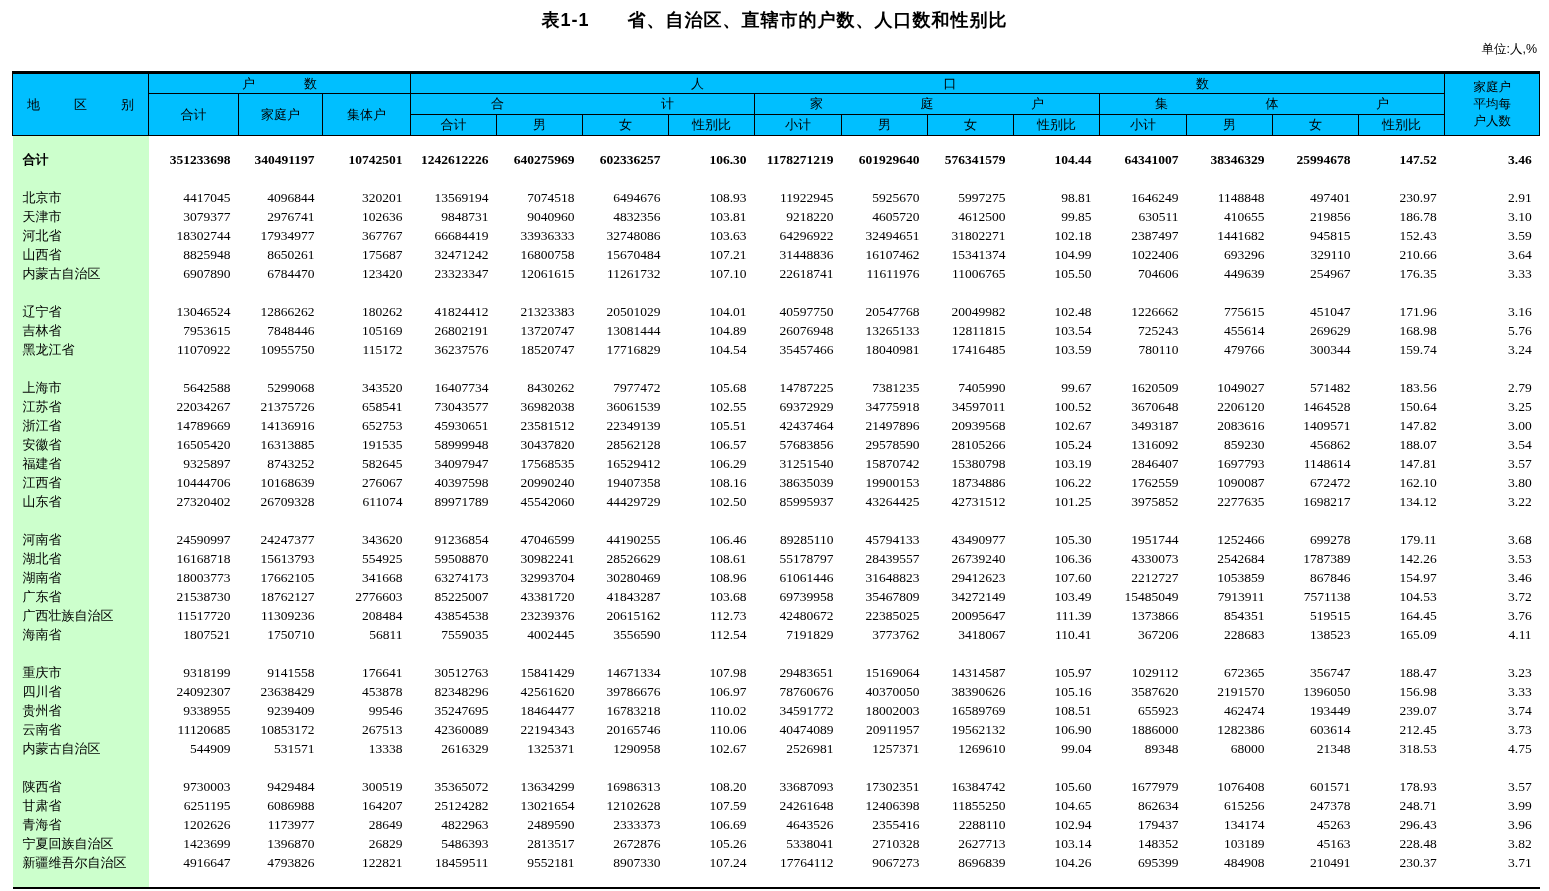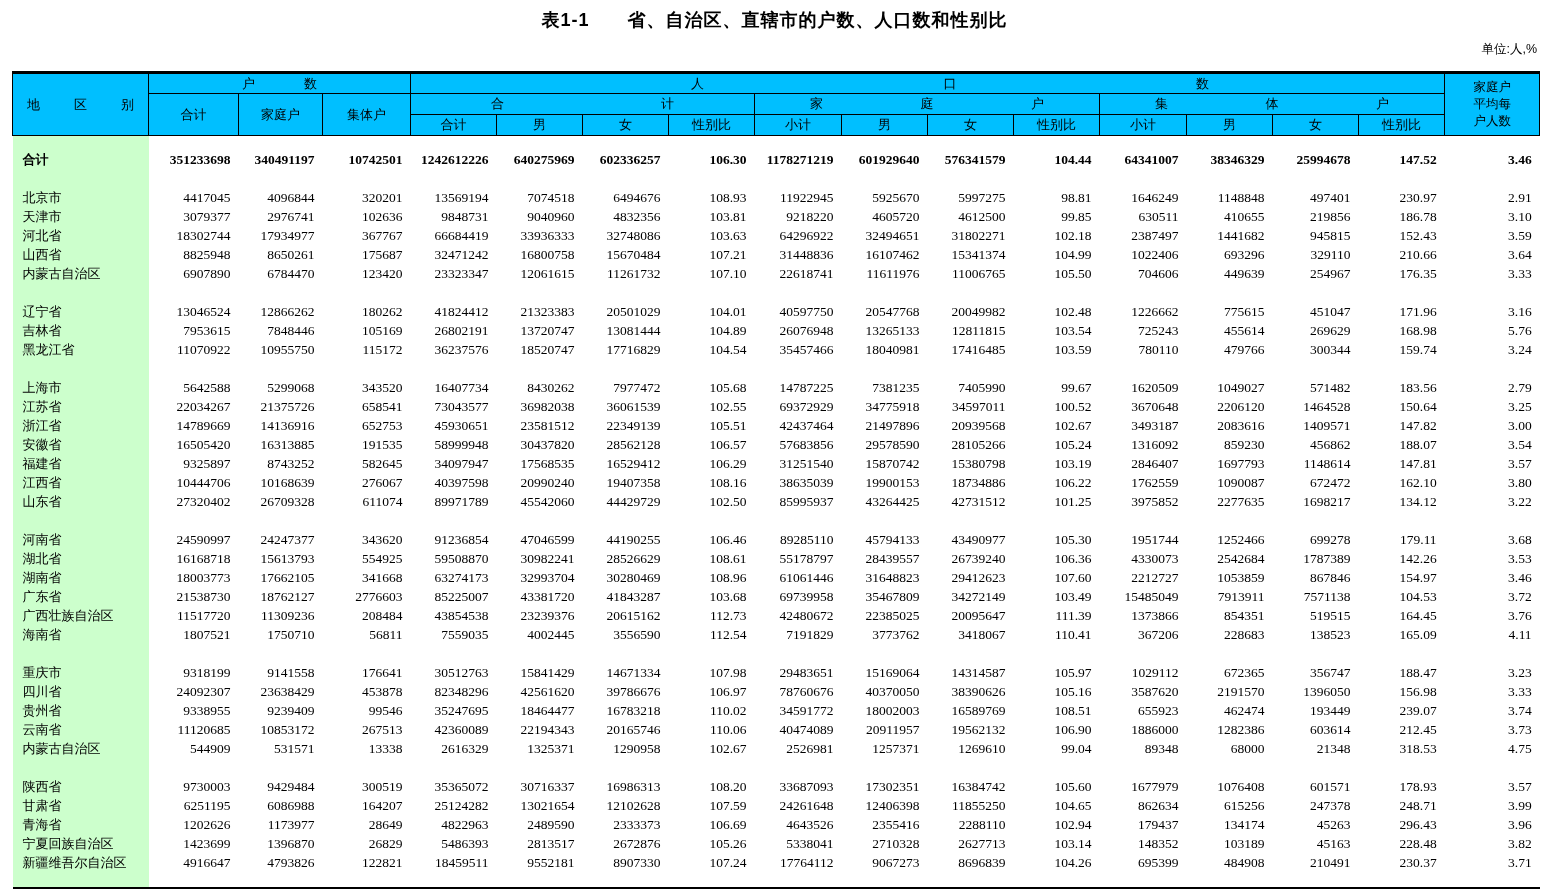--- a/index.html
+++ b/index.html
@@ -651,21 +651,21 @@
           <tr class="spacer">
             <td class="region"></td>
             <td class="" colspan="16"></td>
           </tr>
           <tr class="data-row">
             <td class="region">陕西省</td>
             <td class="num">9730003</td>
             <td class="num">9429484</td>
             <td class="num">300519</td>
             <td class="num">35365072</td>
-            <td class="num">30716337</td>
+            <td class="num">13634299</td>
             <td class="num">16986313</td>
             <td class="num">108.20</td>
             <td class="num">33687093</td>
             <td class="num">17302351</td>
             <td class="num">16384742</td>
             <td class="num">105.60</td>
             <td class="num">1677979</td>
             <td class="num">1076408</td>
             <td class="num">601571</td>
             <td class="num">178.93</td>

